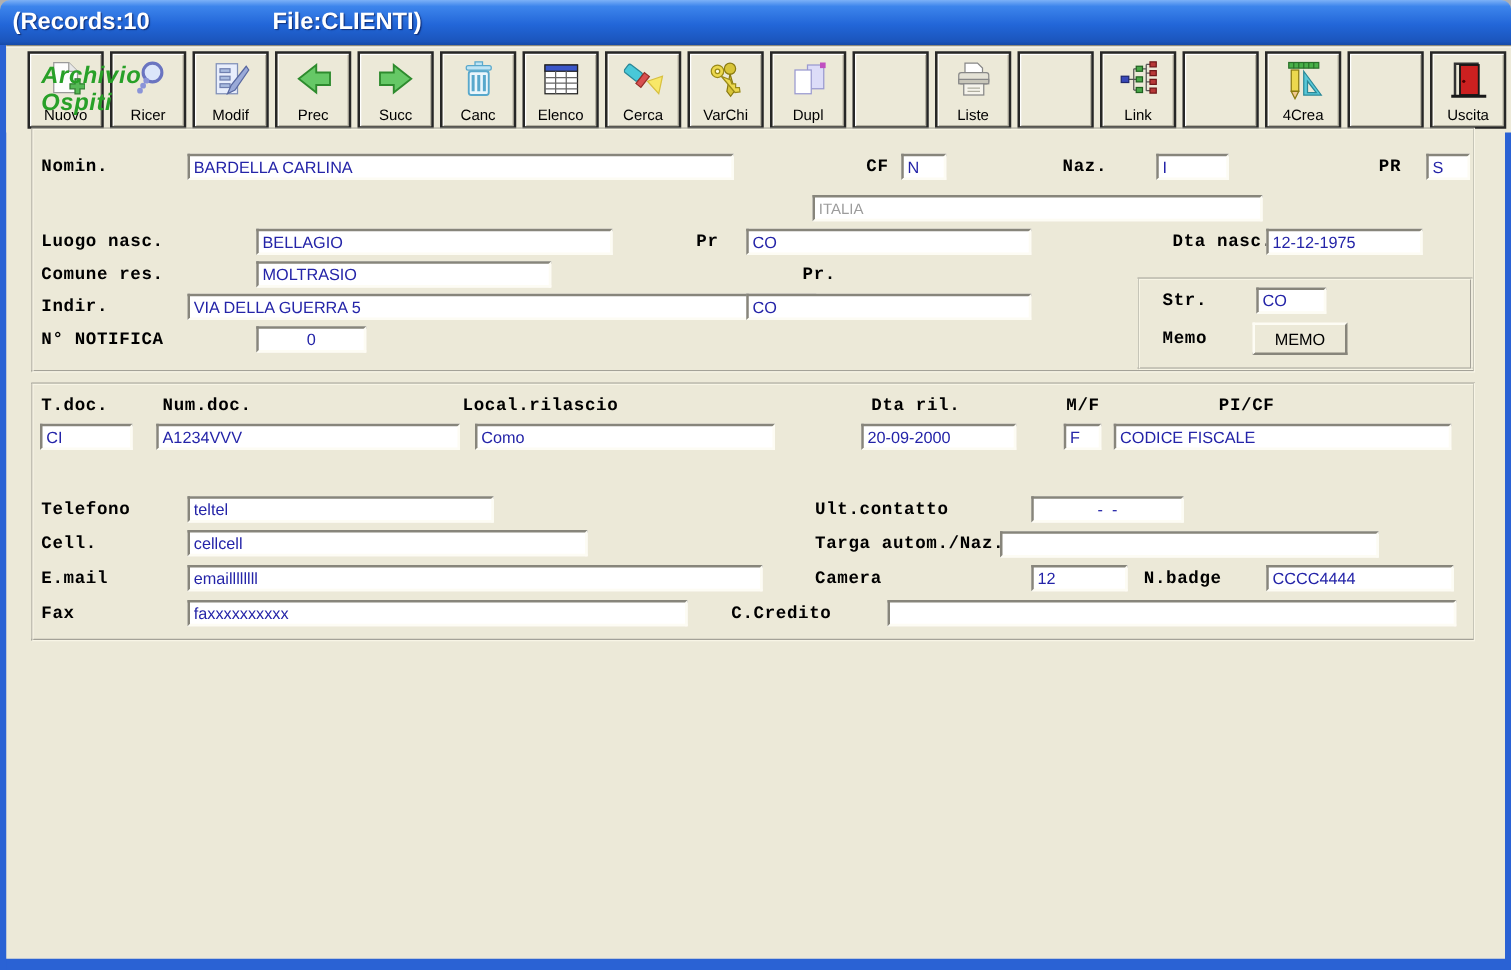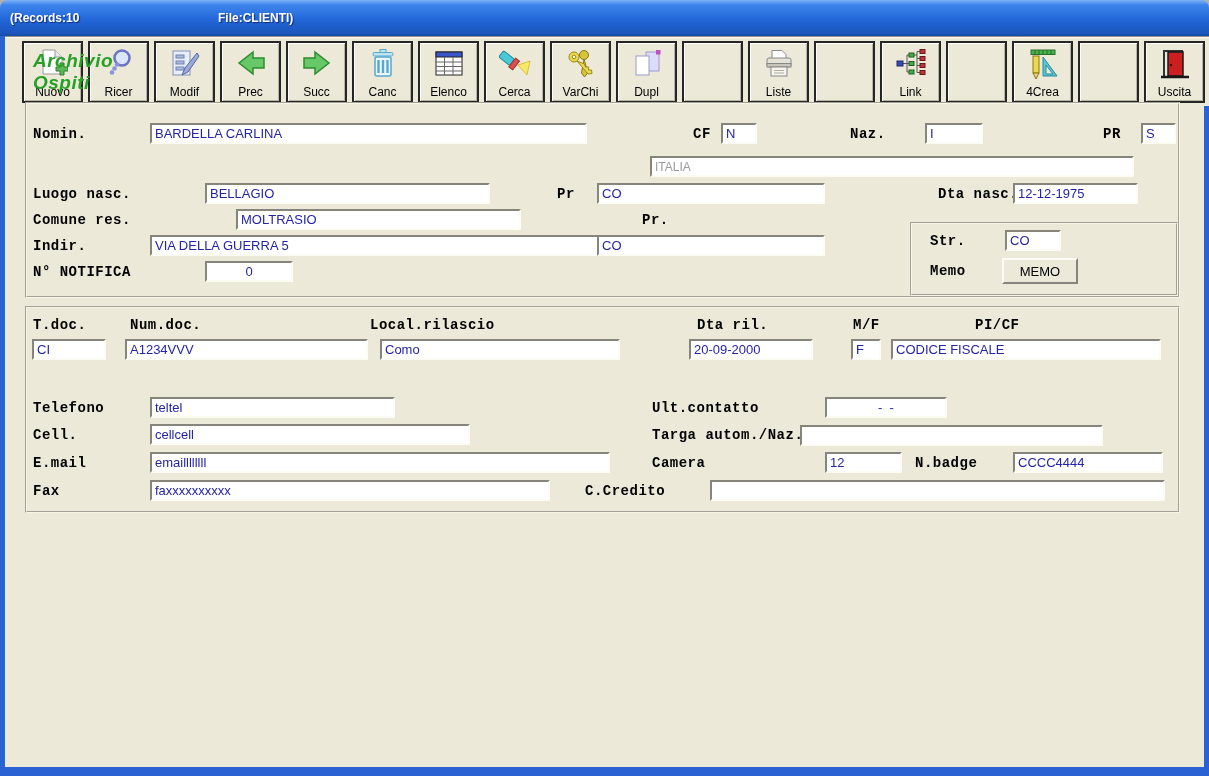--- a/index.html
+++ b/index.html
@@ -10,21 +10,21 @@
     font-family:"Liberation Sans", sans-serif;
     position:relative; overflow:hidden;
   }
   
   .titlebar {
     height:36px; flex:0 0 36px;
     background:linear-gradient(180deg,#7cb1f7 0%,#3d85ec 14%,#2266d8 55%,#1b55bc 92%,#164aa8 100%);
     border-radius:8px 8px 0 0;
     position:relative;
     display:flex; align-items:center;
-    color:#ffffff; font-weight:bold; font-size:12px;
+    color:#ffffff; font-weight:bold; font-size:19px;
     text-shadow:1px 1px 1px rgba(0,0,40,.55);
   }
   .titlebar .t-left { margin-left:10px; }
   .titlebar .t-right { position:absolute; left:218px; }
   
   .body-wrap {
     flex:1; display:flex; flex-direction:row;
     background:#ece9d8;
     border-left:5px solid #2a62d4;
     border-right:5px solid #2a62d4;
@@ -102,31 +102,31 @@
 
       <span class="lbl" style="left:28px;top:90px;">Nomin.</span>
       <input class="fld" style="left: 145px; top: 87px; width: 437px;" value="BARDELLA CARLINA">
       <span class="lbl" style="left:688px;top:90px;">CF</span>
       <input class="fld" style="left: 716px; top: 87px; width: 36px;" value="N">
       <span class="lbl" style="left:845px;top:90px;">Naz.</span>
       <input class="fld" style="left: 920px; top: 87px; width: 58px;" value="I">
       <span class="lbl" style="left:1098px;top:90px;">PR</span>
       <input class="fld" style="left: 1136px; top: 87px; width: 35px;" value="S">
 
-      <input class="fld muted" style="left: 645px; top: 120px; width: 484px;" value="ITALIA">
+      <input class="fld muted" style="left: 645px; top: 120px; width: 360px;" value="ITALIA">
 
       <span class="lbl" style="left:28px;top:150px;">Luogo nasc.</span>
       <input class="fld" style="left: 200px; top: 147px; width: 285px;" value="BELLAGIO">
       <span class="lbl" style="left:552px;top:150px;">Pr</span>
       <input class="fld" style="left: 592px; top: 147px; width: 228px;" value="CO">
       <span class="lbl" style="left:933px;top:150px;">Dta nasc.</span>
       <input class="fld" style="left: 1008px; top: 147px; width: 125px;" value="12-12-1975">
 
       <span class="lbl" style="left:28px;top:176px;">Comune res.</span>
-      <input class="fld" style="left: 200px; top: 173px; width: 285px; margin-left: 31px;" value="MOLTRASIO">
+      <input class="fld" style="left: 200px; top: 173px; width: 236px;" value="MOLTRASIO">
       <span class="lbl" style="left:637px;top:176px;">Pr.</span>
 
       <span class="lbl" style="left:28px;top:202px;">Indir.</span>
       <input class="fld" style="left: 145px; top: 199px; width: 503px;" value="VIA DELLA GUERRA 5">
       <input class="fld" style="left: 592px; top: 199px; width: 228px;" value="CO">
 
       <span class="lbl" style="left:28px;top:228px;">N° NOTIFICA</span>
       <input class="fld center" style="left: 200px; top: 225px; width: 88px;" value="0">
 
       <span class="lbl" style="left:925px;top:197px;">Str.</span>

